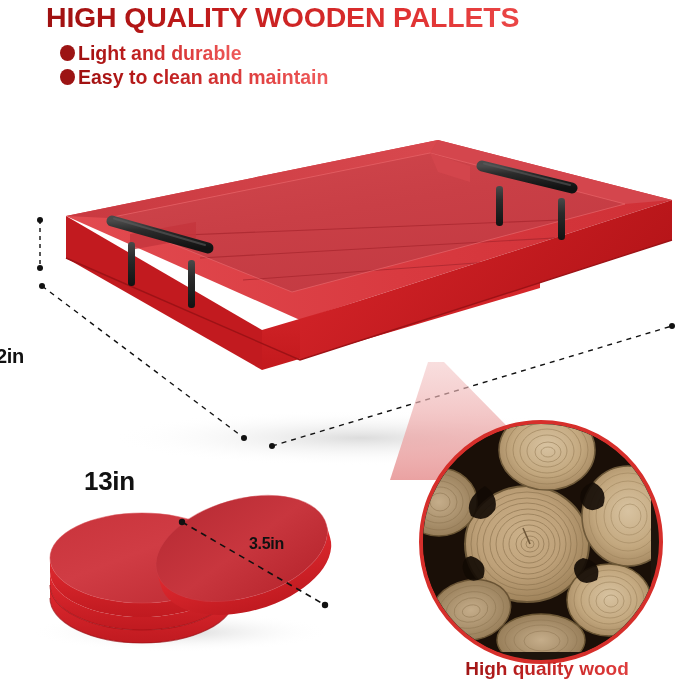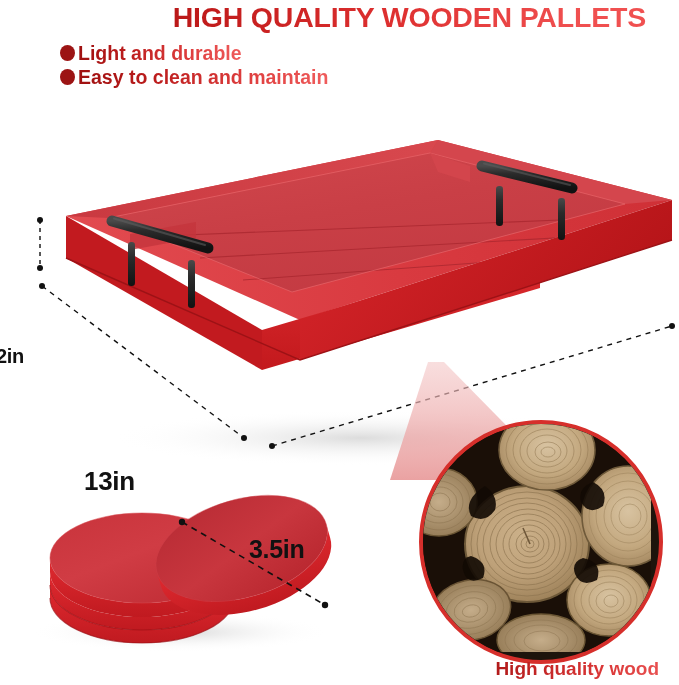--- a/index.html
+++ b/index.html
@@ -4,21 +4,21 @@
 <style>
   html,body{margin:0;padding:0;background:#ffffff;}
   body{
     width:679px;height:685px;position:relative;overflow:hidden;
     font-family:"Liberation Sans","DejaVu Sans",sans-serif;
     -webkit-font-smoothing:antialiased;
   }
   .stage{position:absolute;inset:0;background:#fff;}
 
   
-  #header{position:absolute;left:0;top:0;width:679px;height:108px;text-align:right;}
+  #header{position:absolute;left:0;top:0;width:679px;height:108px;}
   #title{
     position:absolute;left:46px;top:1px;width:600px;height:32px;
     font-size:28.5px;font-weight:bold;letter-spacing:-0.2px;line-height:32px;
     white-space:nowrap;
     background:linear-gradient(100deg,#9e1010 0%,#c01b1b 26%,#de3030 58%,#f05050 88%);
     -webkit-background-clip:text;background-clip:text;color:transparent;
     -webkit-text-fill-color:transparent;
   }
   .bullet-row{position:absolute;left:60px;height:25px;display:flex;align-items:center;}
   #bullet-row-0{top:40px;}
@@ -39,33 +39,33 @@
   #tray-svg{position:absolute;left:0;top:0;}
 
   
   .dim-label{
     position:absolute;color:#111;font-weight:bold;white-space:nowrap;
     font-size:20px;letter-spacing:-0.3px;
   }
   #dim-height-label{left:-4px;top:237px;font-size:20px;}
   #dim-width-label{left:84px;top:358px;font-size:26px;}
   #dim-length-label{left:496px;top:368px;font-size:20px;}
-  #dim-coaster-label{left:249px;top:535px;font-size:25px;}
+  #dim-coaster-label{left:249px;top:535px;font-size:16px;}
 
   
   #coaster-scene{position:absolute;left:30px;top:480px;width:350px;height:180px;}
 
   
   #wood-zoom{position:absolute;left:419px;top:420px;width:240px;height:240px;}
   #wood-circle{
     position:absolute;left:0;top:0;width:236px;height:236px;border-radius:50%;
     border:4px solid #d62f2b;overflow:hidden;background:#1d140c;
   }
   #wood-caption{
-    position:absolute;left:0;top:238px;width:240px;text-align:right;
+    position:absolute;left:8px;top:238px;width:240px;text-align:center;
     font-size:19px;font-weight:bold;white-space:nowrap;
     background:linear-gradient(95deg,#8e1010 0%,#b51c1c 35%,#d93535 75%,#e85050 100%);
     -webkit-background-clip:text;background-clip:text;color:transparent;
     -webkit-text-fill-color:transparent;
   }
 </style>
 </head>
 <body>
 
 <div class="stage">

